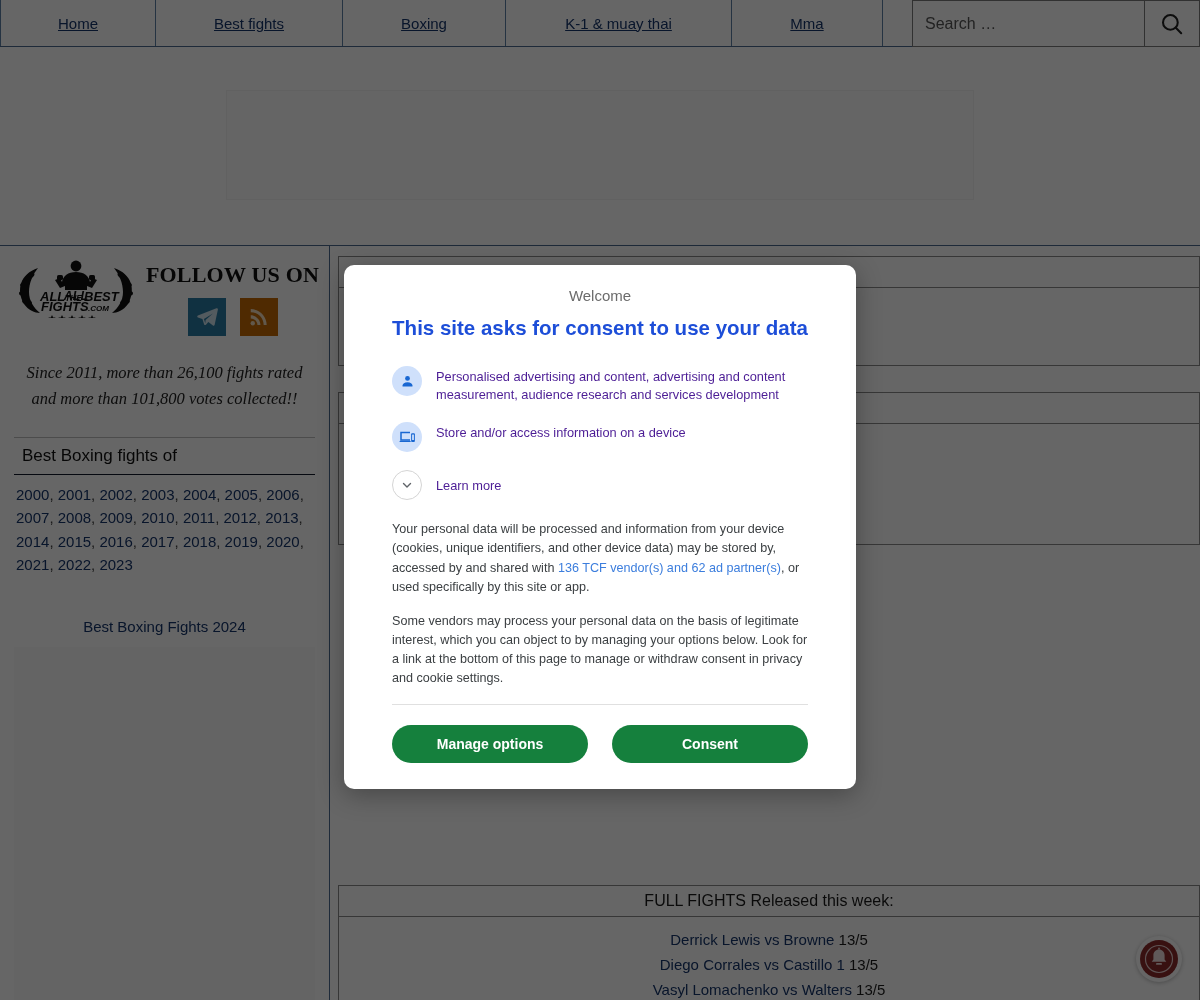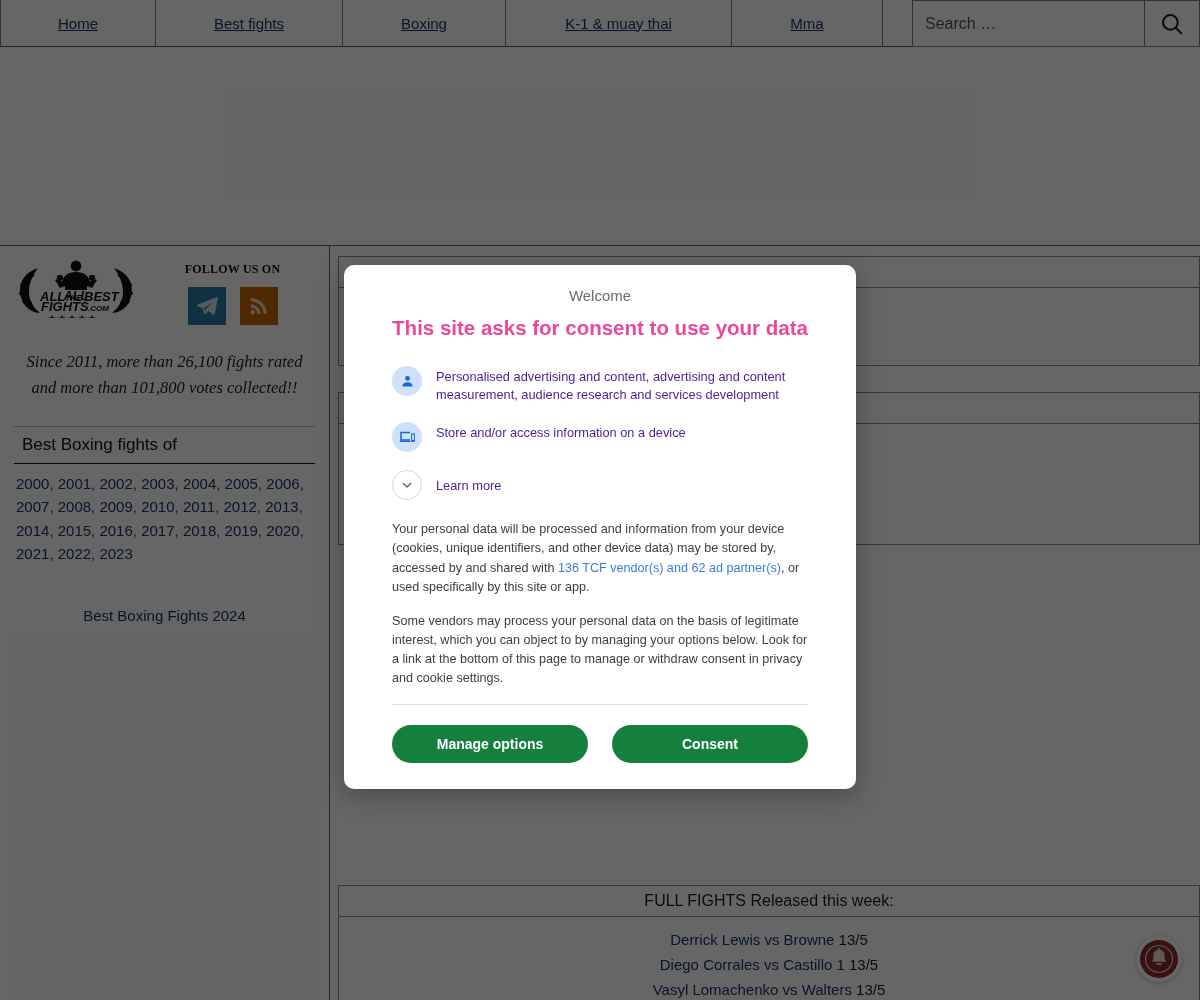--- a/index.html
+++ b/index.html
@@ -116,21 +116,21 @@
     font-style: italic;
   }
   .follow-col {
     flex: 1 1 auto;
     text-align: center;
     padding-top: 6px;
   }
   .follow-title {
     font-family: "Liberation Serif", serif;
     font-weight: bold;
-    font-size: 12px;
+    font-size: 22px;
     color: #111;
     letter-spacing: .2px;
   }
   .social-row {
     display: flex;
     justify-content: center;
     gap: 14px;
     margin-top: 10px;
   }
   .social-btn {
@@ -272,21 +272,21 @@
   .dlg-welcome {
     text-align: center;
     font-size: 15px;
     color: #6b6b6b;
     margin-bottom: 12px;
   }
   .dlg-title {
     text-align: center;
     font-size: 20.5px;
     font-weight: bold;
-    color: #ec4899;
+    color: #1d4ed8;
     margin-bottom: 26px;
   }
   .purpose {
     display: flex;
     align-items: flex-start;
     gap: 14px;
     margin-bottom: 18px;
   }
   .purpose-icon {
     flex: 0 0 auto;

